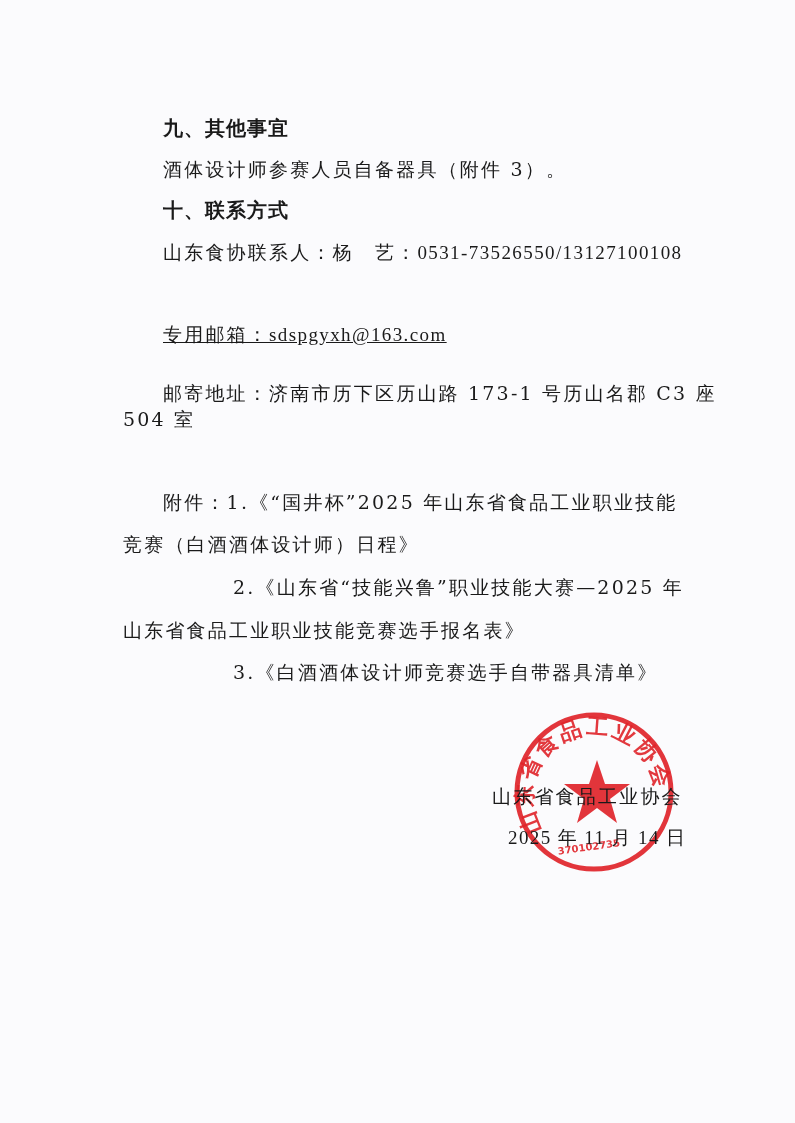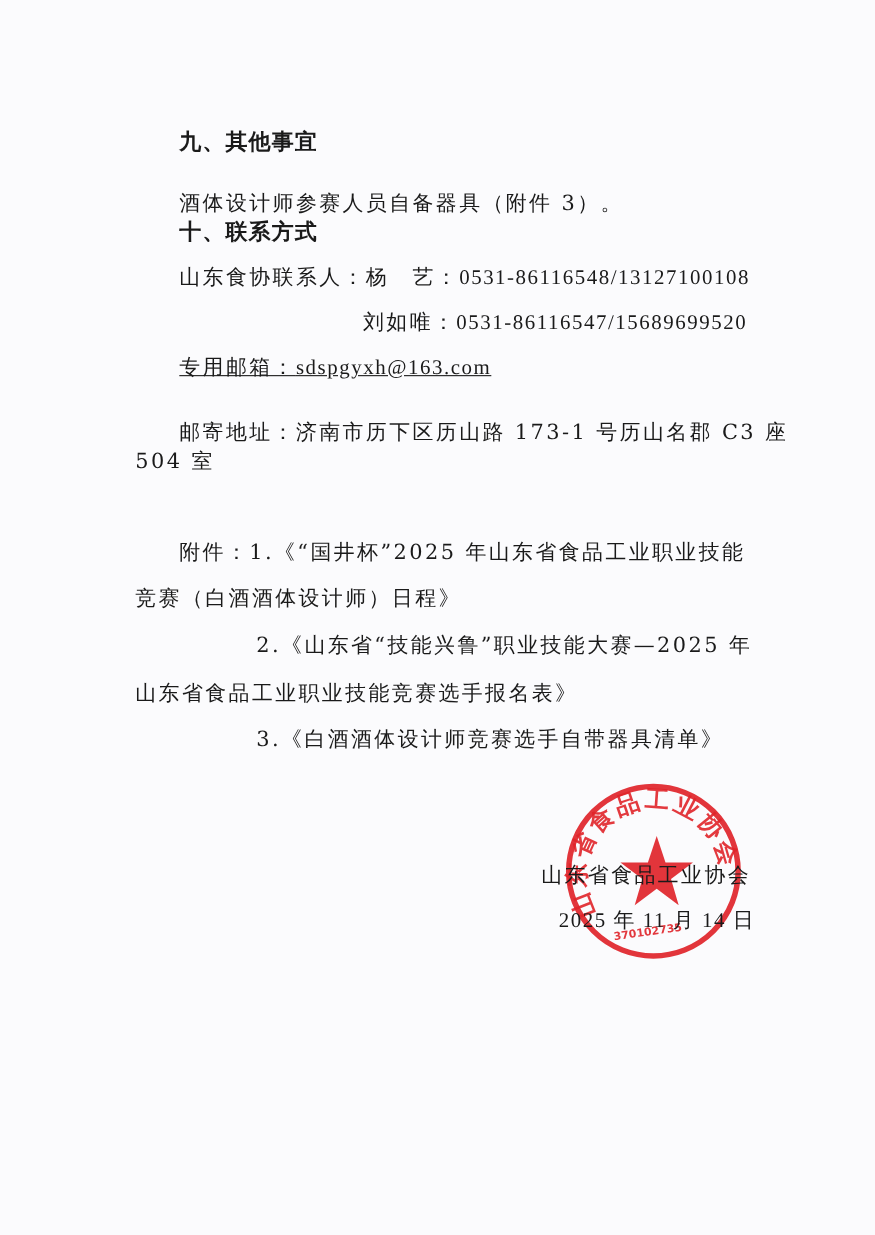--- a/index.html
+++ b/index.html
@@ -16,29 +16,26 @@
   .num { font-family: "Liberation Serif", "DejaVu Serif", serif; letter-spacing: 1.4px; }
   .seal { position: absolute; left: 512px; top: 710px; width: 164px; height: 164px; }
   .signature { position: absolute; z-index: 2; }
 </style>
 </head>
 <body>
 
 <div class="page">
 
   <div class="line heading" style="left:163px; top:116px;">九、其他事宜</div>
-  <div class="line" style="left:163px; top:157px;margin-top:16px;">酒体设计师参赛人员自备器具（附件 3）。</div>
+  <div class="line" style="left:163px; top:157px;">酒体设计师参赛人员自备器具（附件 3）。</div>
 
   <div class="line heading" style="left:163px; top:198px;text-align:center;">十、联系方式</div>
 
   <div class="line" style="left:163px; top:240px;">
-    <span>山东食协联系人：杨　艺：</span><span class="num">0531-86116548/13127100108</span>
-  </div>
-  <div class="line" style="left:330px; top:281px;">
-    <span>刘如唯：</span><span class="num">0531-86116547/15689699520</span>
+    <span>山东食协联系人：杨　艺：</span><span class="num">0531-73526550/13127100108</span>
   </div>
 
   <div class="line" style="left:163px; top:322px;text-decoration:underline;">
     <span>专用邮箱：</span><span class="num">sdspgyxh@163.com</span>
   </div>
 
   <div class="line" style="left:163px; top:365px;margin-top:16px;">
     <span>邮寄地址：</span><span>济南市历下区历山路 173-1 号历山名郡 C3 座</span>
   </div>
   <div class="line" style="left:123px; top:407px;">504 室</div>

